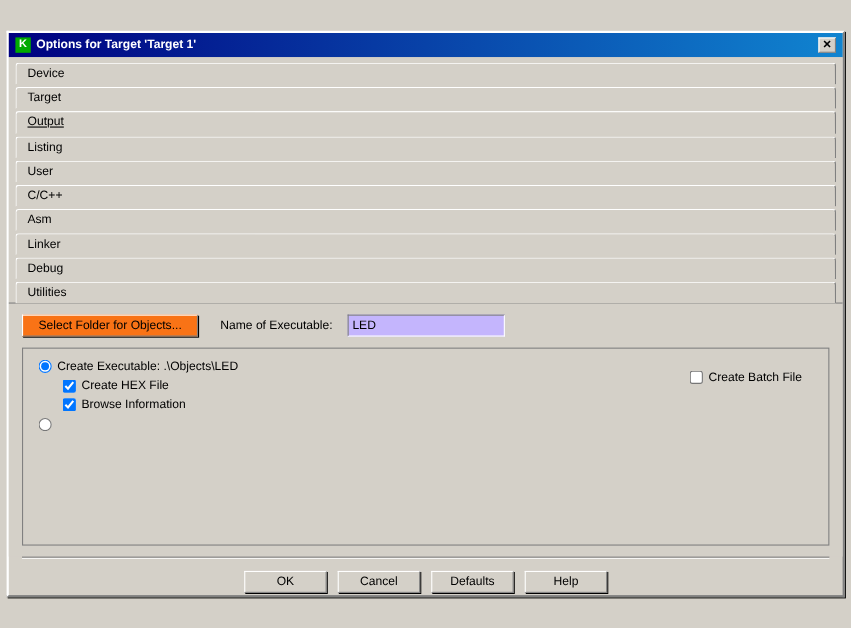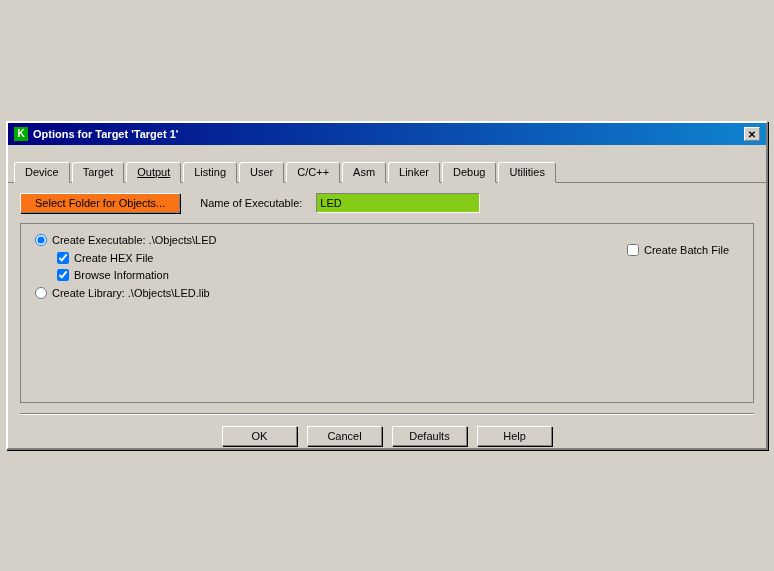--- a/index.html
+++ b/index.html
@@ -65,23 +65,24 @@
       align-items: center;
       justify-content: center;
       font-size: 10px;
       color: #000;
       cursor: pointer;
       font-weight: bold;
     }
 
     .tabs-bar {
       display: flex;
-      padding: 16px 6px 0 6px;
+      padding: 4px 6px 0 6px;
       gap: 2px;
       background: #d4d0c8;
+      flex-direction: column;
     }
 
     .tab {
       padding: 3px 10px;
       background: #d4d0c8;
       border: 1px solid;
       border-color: #fff #808080 #d4d0c8 #fff;
       border-radius: 3px 3px 0 0;
       cursor: pointer;
       font-size: 11px;
@@ -128,25 +129,25 @@
       gap: 14px;
       justify-content: flex-end;
     }
 
     .name-exe-label {
       font-size: 11px;
       white-space: nowrap;
     }
 
     .name-exe-input {
-      width: 164px;
+      width: 143px;
       height: 20px;
       border: 1px solid;
       border-color: #808080 #fff #fff #808080;
-      background: #84cc16;
+      background: #c4b5fd;
       font-size: 11px;
       padding: 1px 3px;
     }
 
     .options-box {
       border: 1px solid #808080;
       background: #d4d0c8;
       padding: 10px 14px 14px 14px;
       min-height: 180px;
     }
@@ -294,21 +295,20 @@
             <span class="checkbox-label">Create HEX File</span>
           </div>
 
           <div class="checkbox-row">
             <input type="checkbox" class="checkbox-input" checked="" style="">
             <span class="checkbox-label">Browse Information</span>
           </div>
 
           <div class="radio-row" style="margin-top: 6px;">
             <input type="radio" class="radio-input" name="output-type" style="">
-            <span class="radio-label">Create Library:  .\Objects\LED.lib</span>
           </div>
         </div>
 
         <div class="right-options">
           <div class="create-batch-row">
             <input type="checkbox" class="create-batch-checkbox" style="">
             <span class="create-batch-label">Create Batch File</span>
           </div>
         </div>
       </div>

